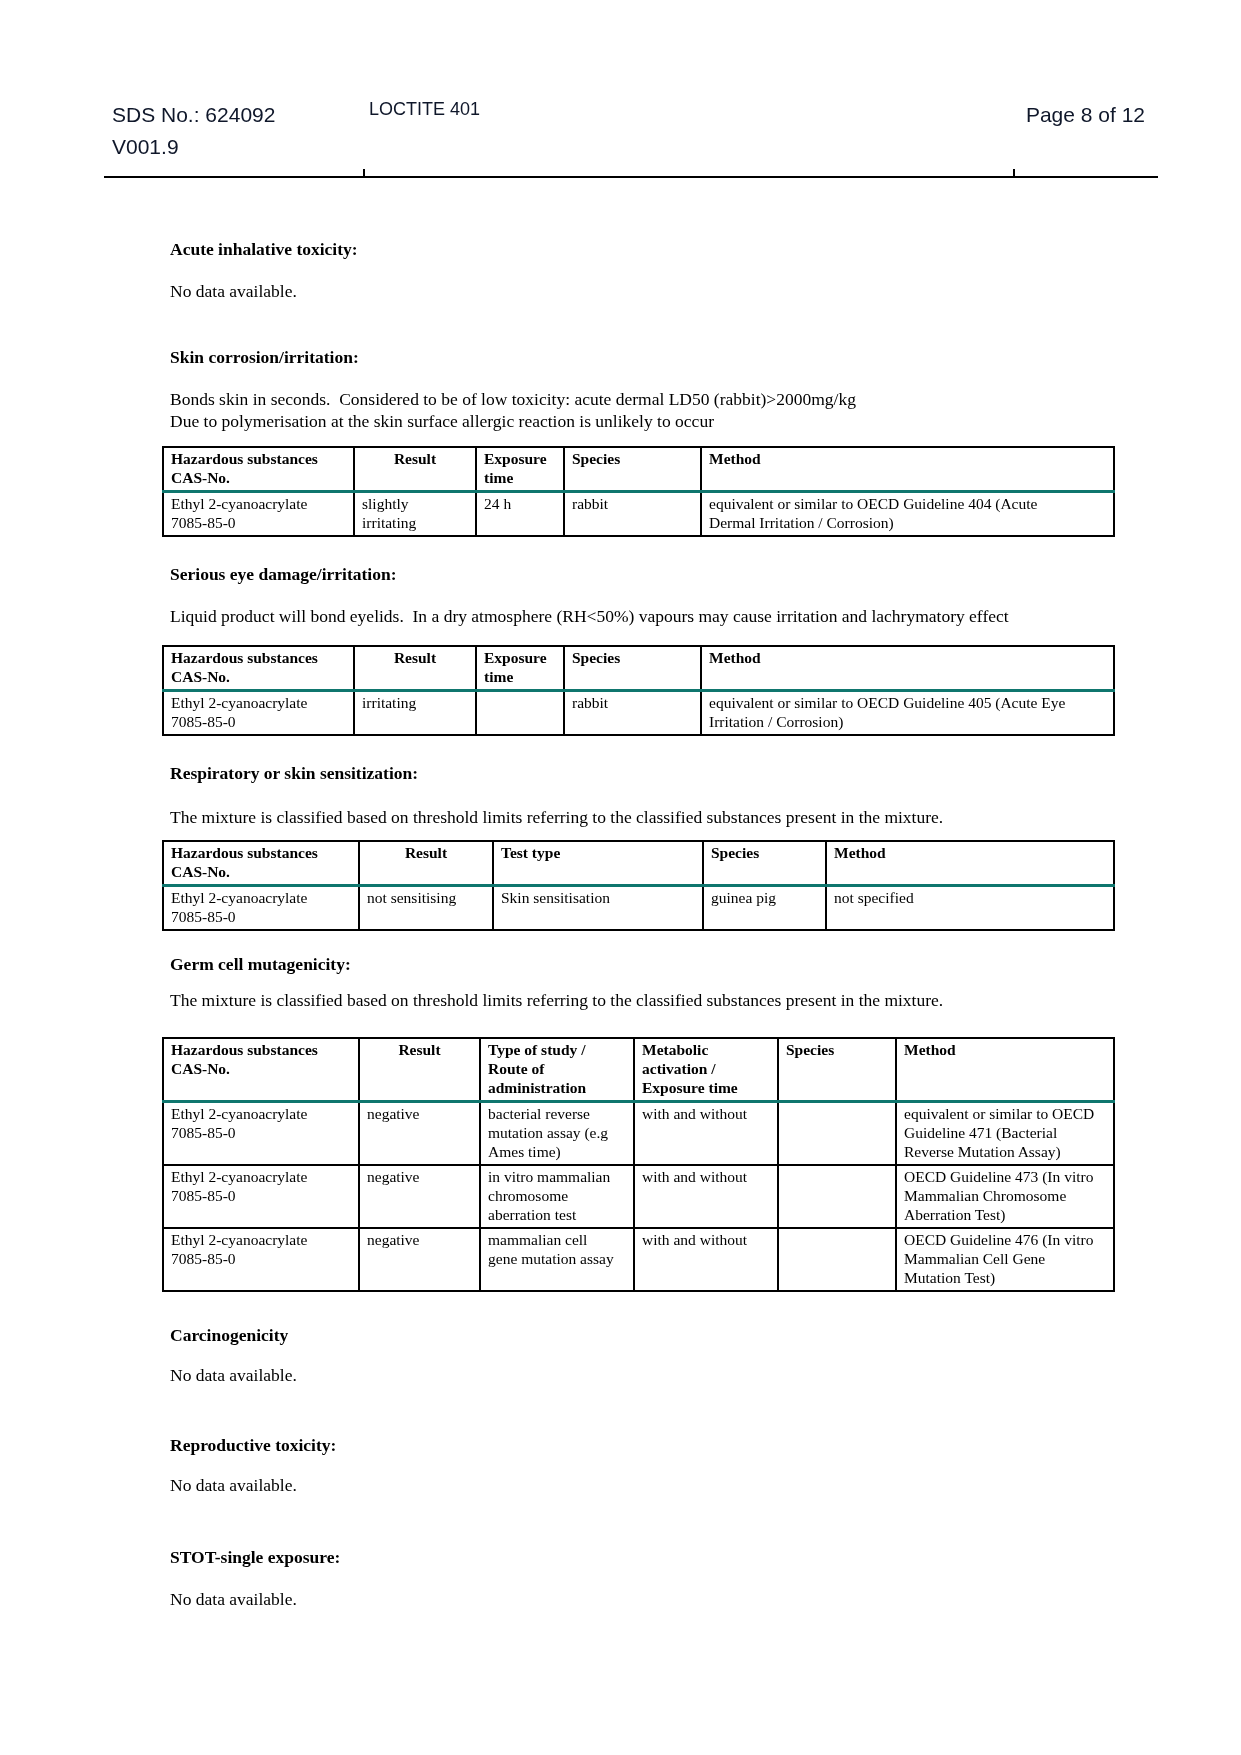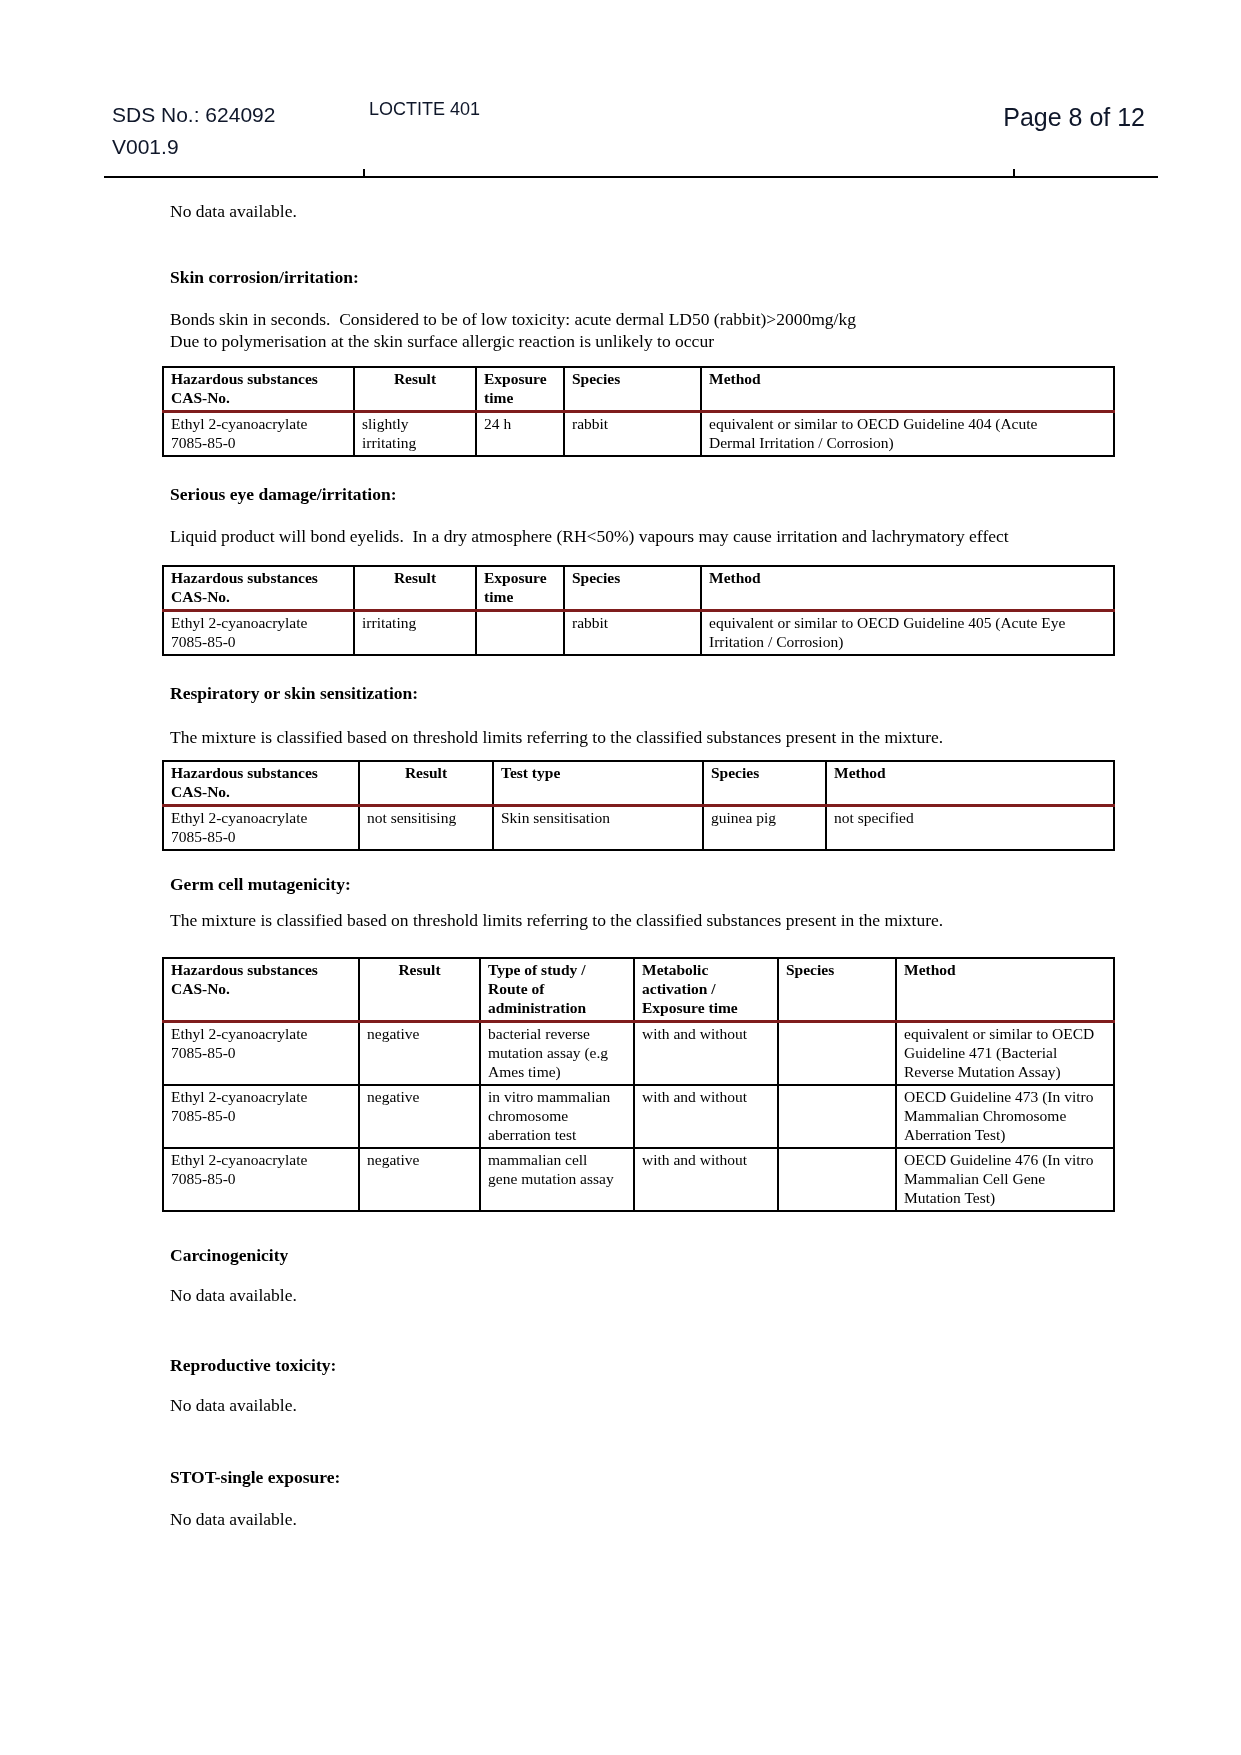--- a/index.html
+++ b/index.html
@@ -16,21 +16,21 @@
   
   .page-header {
     position: relative;
     height: 180px;
     font-family: "Liberation Sans", sans-serif;
     color: #0f172a;
   }
   .sds-no   { position: absolute; left: 112px; top: 103px; font-size: 21px; }
   .version  { position: absolute; left: 112px; top: 135px; font-size: 21px; }
   .product  { position: absolute; left: 369px; top: 99px;  font-size: 18px; }
-  .page-num { position: absolute; right: 96px; top: 103px; font-size: 25px; }
+  .page-num { position: absolute; right: 96px; top: 103px; font-size: 21px; }
   .rule {
     position: absolute; left: 104px; top: 176px;
     width: 1054px; height: 2px; background: #000;
   }
   .rule .tick { position: absolute; top: -7px; width: 2px; height: 7px; background: #000; }
   .tick-1 { left: 259px; }
   .tick-2 { left: 909px; }
   
   .content { padding: 0 90px 0 170px; }
   h3.sec {
@@ -57,41 +57,42 @@
   }
   table.t th, table.t td {
     border: 2px solid #000;
     vertical-align: top;
     text-align: left;
     padding: 1px 7px 3px 7px;
     white-space: pre-line;
     overflow: hidden;
   }
   table.t th { font-weight: bold; }
-  table.t thead th { border-bottom: 3px solid #7f1d1d; }
+  table.t thead th { border-bottom: 3px solid #0f766e; }
   table.t th.c { text-align: center; border-radius: 7px; }
 </style>
 </head>
 <body>
 
 <div class="page">
 
   <div class="page-header">
     <div class="sds-no">SDS No.: 624092</div>
     <div class="version">V001.9</div>
     <div class="product">LOCTITE 401</div>
     <div class="page-num">Page 8 of 12</div>
     <div class="rule">
       <div class="tick tick-1"></div>
       <div class="tick tick-2"></div>
     </div>
   </div>
 
   <div class="content">
 
+    <h3 class="sec" style="margin-top:58px">Acute inhalative toxicity:</h3>
     <p class="body-text" style="margin-top:20px">No data available.</p>
 
     <h3 class="sec" style="margin-top:44px">Skin corrosion/irritation:</h3>
     <p class="body-text" style="margin-top:20px">Bonds skin in seconds.  Considered to be of low toxicity: acute dermal LD50 (rabbit)&gt;2000mg/kg
 Due to polymerisation at the skin surface allergic reaction is unlikely to occur</p>
 
     <table class="t" style="margin-top:14px">
       <colgroup>
           <col style="width:191px">
           <col style="width:122px">

